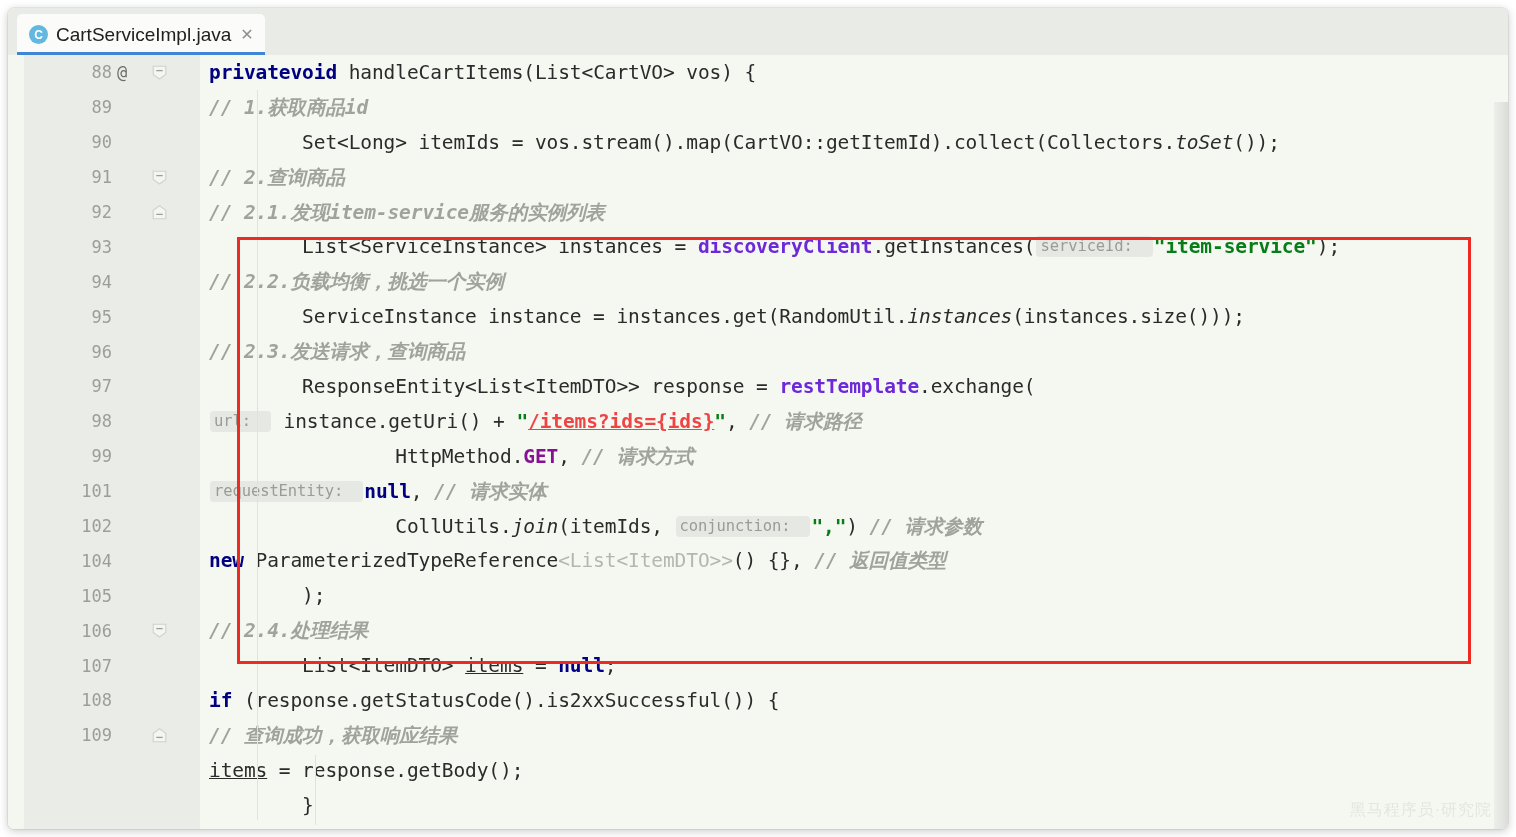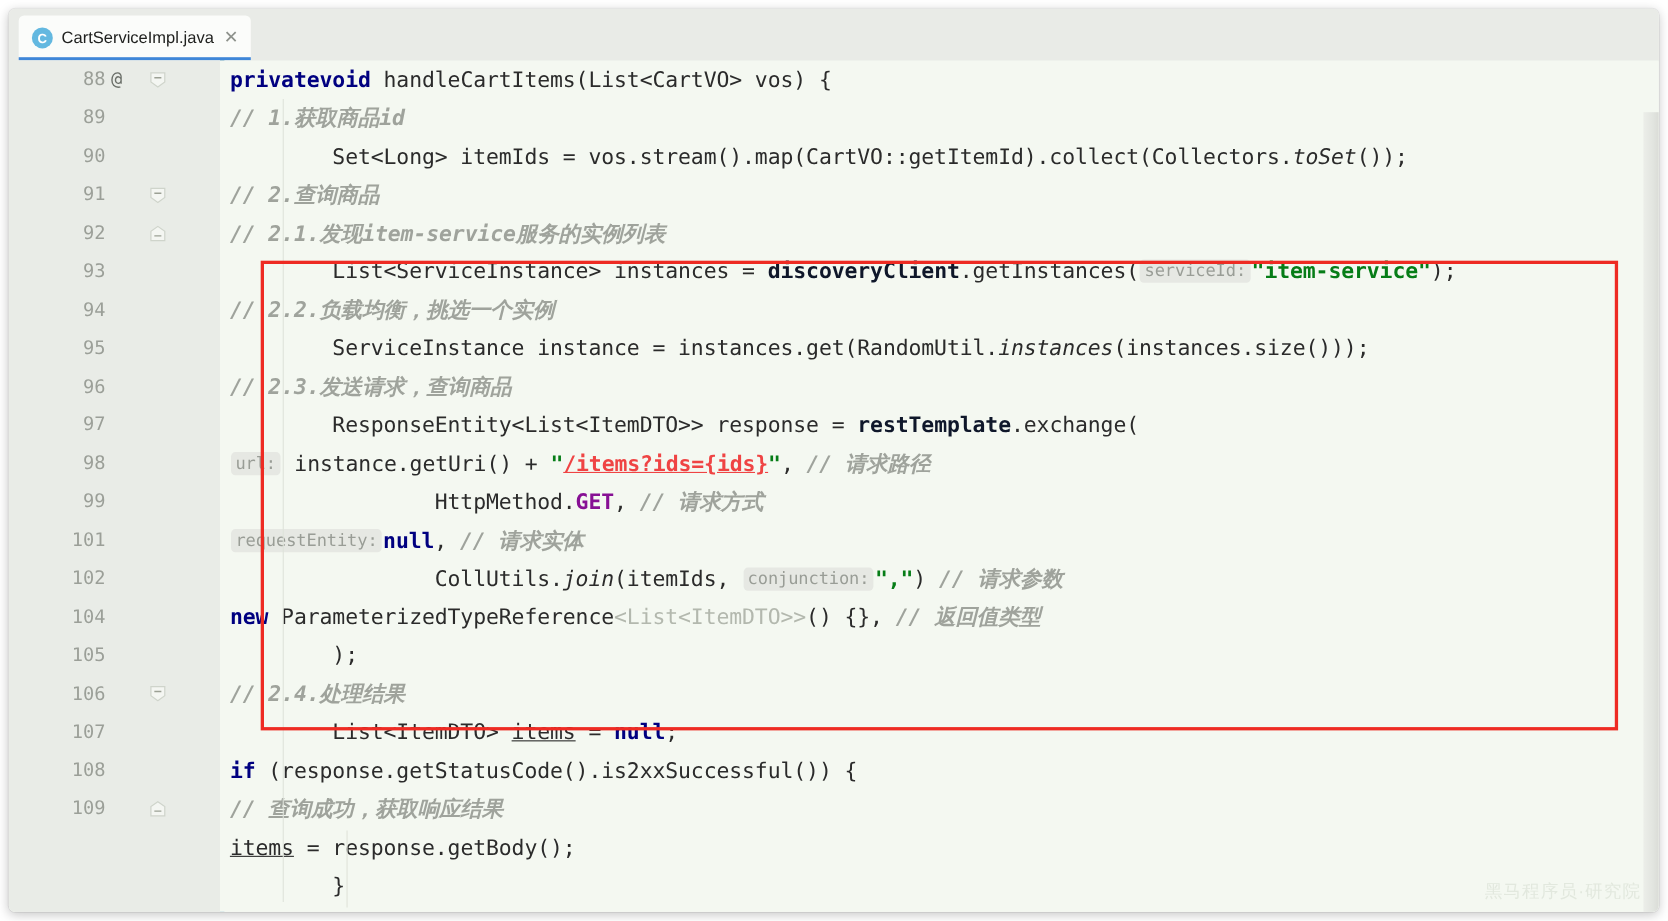--- a/index.html
+++ b/index.html
@@ -48,37 +48,37 @@
   .tab-file-icon {
     width: 19px; height: 19px; border-radius: 50%;
     background: #63b8e0;
     color: #ffffff; font-size: 12px; font-weight: bold;
     font-family: "Liberation Sans", sans-serif;
     display: flex; align-items: center; justify-content: center;
     margin-right: 8px; flex: none;
   }
   .tab-title {
     font-family: "Liberation Sans", sans-serif;
-    font-size: 15px; color: #20211f;
+    font-size: 19px; color: #20211f;
     white-space: nowrap;
   }
   .tab-close {
     margin-left: 9px; font-size: 16px; color: #8d918b;
     font-family: "Liberation Sans", sans-serif;
     line-height: 1; cursor: pointer;
   }
 
   
   #editor-body {
     position: absolute; left: 0; top: 47px;
     right: 0; bottom: 0;
     background: #f3f7f0;
   }
   #gutter {
-    position: absolute; left: 0; top: 0; bottom: 0;
+    position: absolute; left: 16px; top: 0; bottom: 0;
     width: 192px;
     background: #e9ece7;
     border-right: 4px solid #0369a1;
   }
   #gutter-inner { position: relative; width: 100%; height: 100%; }
 
   .ln-row {
     position: relative;
     height: 34.9px;
     display: flex; align-items: center;
@@ -127,30 +127,30 @@
     position: absolute;
     width: 1px;
     background: #dfe3da;
   }
 
   
   .kw   { color: #000080; font-weight: bold; }
   .cmt  { color: #9fa39c; font-style: italic; font-weight: bold; }
   .str  { color: #067d17; font-weight: bold; }
   .str-u{ color: #ef4444; font-weight: bold; text-decoration: underline; }
-  .fld  { color: #0f172a; font-weight: bold; }
+  .fld  { color: #6d28d9; font-weight: bold; }
   .stat { font-style: italic; }
   .statf{ color: #871094; font-weight: bold; }
   .gen  { color: #b3b8ae; }
   .lvar { text-decoration: underline; }
   .hint {
     color: #999d96;
     background: #e6e8e3;
     border-radius: 4px;
-    padding: 1px 4px 2px 4px;
+    padding: 1px 20px 2px 4px;
     font-size: 15.5px;
     font-family: "DejaVu Sans Mono", monospace;
     font-weight: normal;
     margin: 0 1px;
   }
 
   
   #red-highlight-box {
     position: absolute;
     left: 229px; top: 182px;

